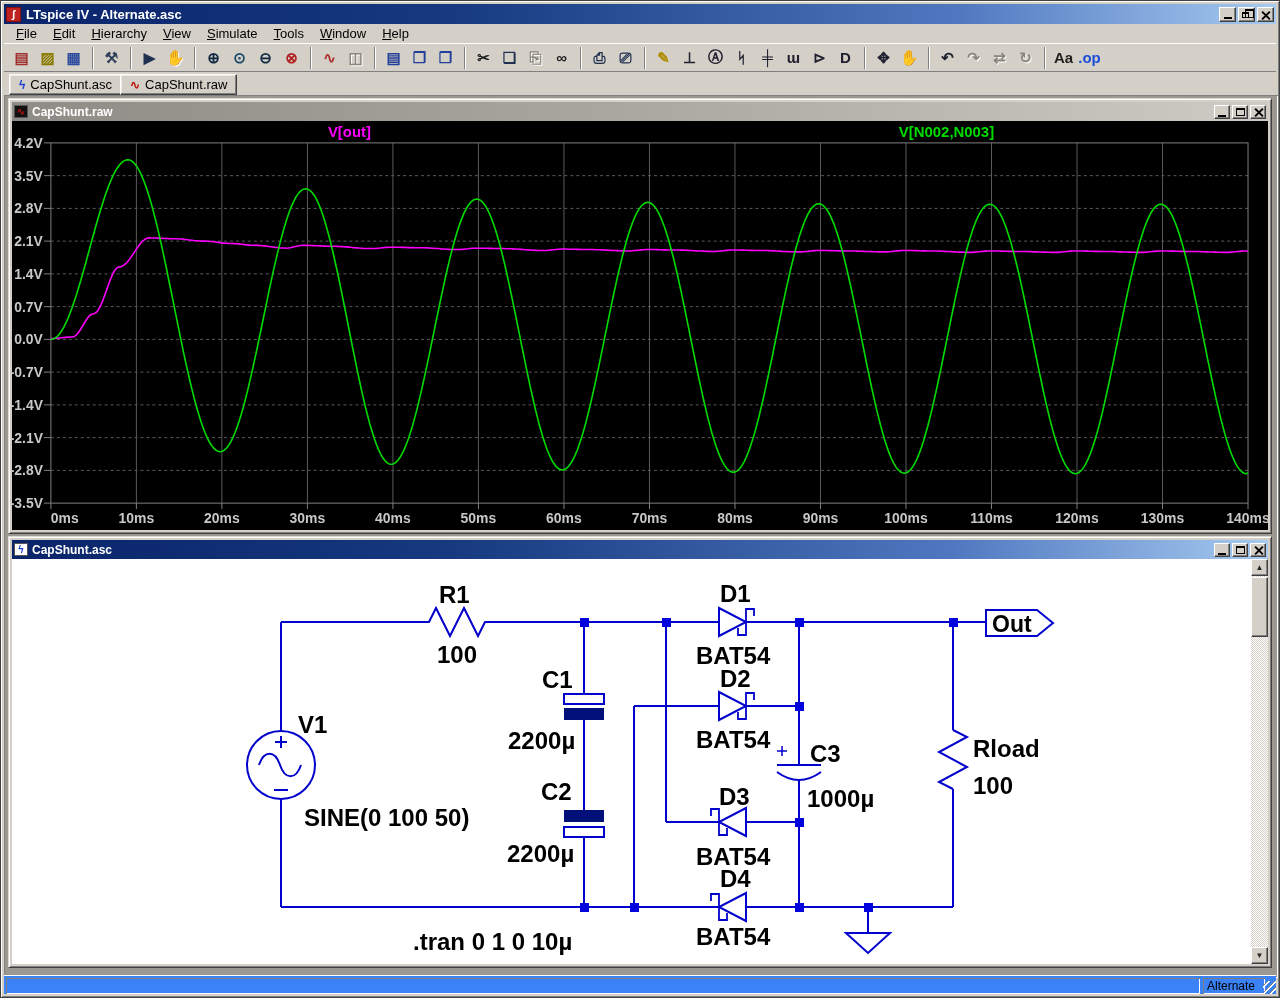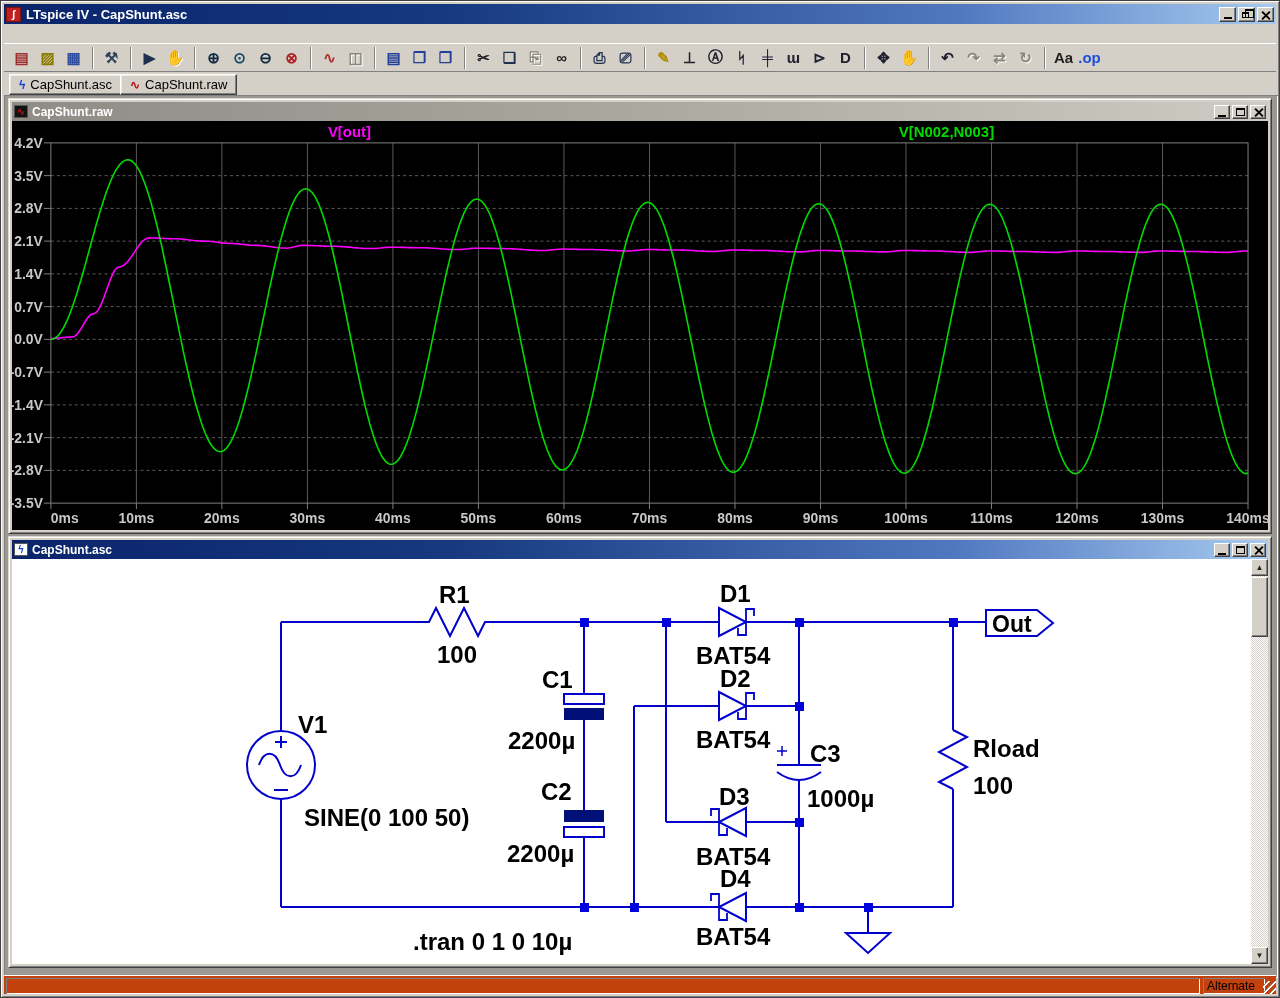--- a/index.html
+++ b/index.html
@@ -75,50 +75,60 @@
   
   .vscroll { position:absolute; right:0; top:0; bottom:0; width:17px; background:#ECEAE4;
     background-image:repeating-conic-gradient(#fff 0 25%, #D4D0C8 0 50%); background-size:2px 2px; }
   .sbtn { position:absolute; left:0; width:17px; height:17px; background:#D4D0C8; border:1px solid;
     border-color:#fff #404040 #404040 #fff; box-shadow:inset -1px -1px 0 #808080;
     display:flex; align-items:center; justify-content:center; font-size:8px; color:#222; }
   .sthumb { position:absolute; left:0; width:17px; background:#D4D0C8; border:1px solid;
     border-color:#fff #404040 #404040 #fff; box-shadow:inset -1px -1px 0 #808080; }
 
   
-  .statusbar { position:absolute; left:3px; bottom:3px; right:3px; height:19px; background:#c2410c;
+  .statusbar { position:absolute; left:3px; bottom:3px; right:3px; height:19px; background:#3b82f6;
     border-top:1px solid #fff; font-size:12px; }
   .spanel { position:absolute; top:2px; height:16px; box-shadow:inset 1px 1px 0 #808080, inset -1px -1px 0 #fff;
     padding:1px 4px; }
   .spanel.main { left:2px; right:76px; }
   .spanel.alt { right:11px; width:62px; }
   .grip { position:absolute; right:0; bottom:0; width:13px; height:13px;
     background:repeating-linear-gradient(135deg,transparent 0 3px,#808080 3px 4px,#fff 4px 5px); }
 </style>
 </head>
 <body>
 
 <div class="app">
 
   <div class="titlebar">
     <div class="app-icon">ʃ</div>
-    <div class="title-text">LTspice IV - CapShunt.asc</div>
+    <div class="title-text">LTspice IV - Alternate.asc</div>
     <div class="winbtns">
       <div class="wb">
           <div class="g-min"></div>
         </div>
       <div class="wb">
           <div class="g-restore"></div>
         </div>
       <div class="wb">
           <div class="g-x"></div>
         </div>
     </div>
   </div>
 
+  <div class="menubar" id="menubar">
+      <span class="menu-item"><u>F</u>ile</span>
+      <span class="menu-item"><u>E</u>dit</span>
+      <span class="menu-item"><u>H</u>ierarchy</span>
+      <span class="menu-item"><u>V</u>iew</span>
+      <span class="menu-item"><u>S</u>imulate</span>
+      <span class="menu-item"><u>T</u>ools</span>
+      <span class="menu-item"><u>W</u>indow</span>
+      <span class="menu-item"><u>H</u>elp</span>
+    </div>
 
   <div class="toolbar" id="toolbar">
       <div class="tbtn" style="color: rgb(160, 48, 48);">▤</div>
       <div class="tbtn" style="color: rgb(138, 122, 0);">▨</div>
       <div class="tbtn" style="color: rgb(47, 77, 158);">▦</div>
       <div class="tsep"></div>
       <div class="tbtn" style="color: rgb(48, 64, 90);">⚒</div>
       <div class="tsep"></div>
       <div class="tbtn" style="color: rgb(32, 48, 80);">▶</div>
       <div class="tbtn dis" style="color: rgb(136, 136, 136);">✋</div>

